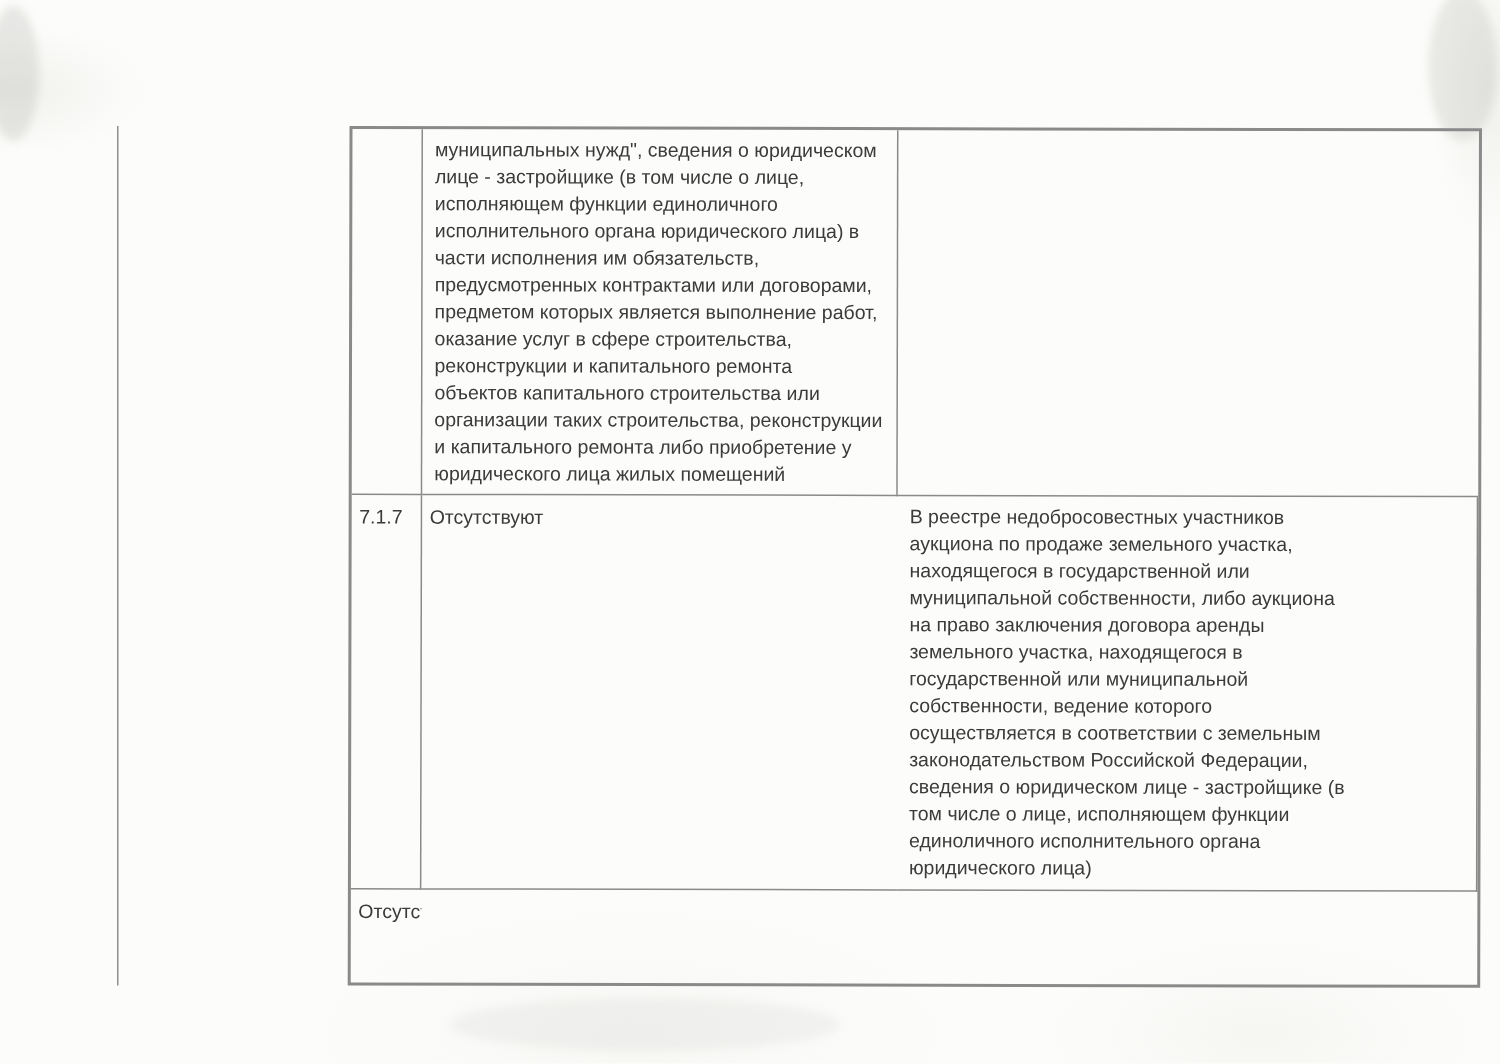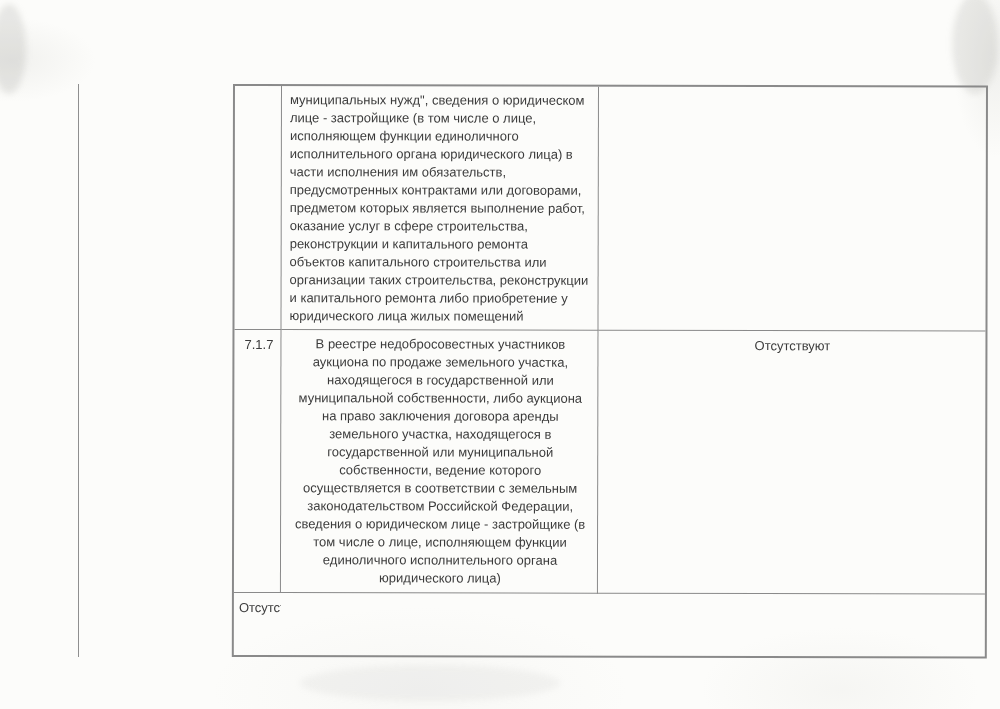--- a/index.html
+++ b/index.html
@@ -61,21 +61,21 @@
     box-sizing: border-box;
     color: #3b3b3b;
     font-size: 13px;
     line-height: 18px;
     overflow: hidden;
   }
   .cell.col-num    { border-right: 1px solid #8a8a8a; padding: 6px 2px 0 5px; }
   .cell.col-desc   { border-right: 1px solid #8a8a8a; padding: 5px 6px 0 8px; white-space: pre-line; }
   .cell.col-status { padding: 6px 4px 0 5px; }
   .cell.row-a { border-bottom: 1px solid #8a8a8a; }
-  .cell.row-b { border-bottom: 1px solid #8a8a8a; text-align: center; }
+  .cell.row-b { border-bottom: 1px solid #8a8a8a; }
 </style>
 </head>
 <body>
 
 <div class="page">
 
   <div class="margin-line"></div>
   <div class="noise n1"></div>
   <div class="noise n2"></div>
   <div class="noise n3"></div>
@@ -92,32 +92,32 @@
 предметом которых является выполнение работ,
 оказание услуг в сфере строительства,
 реконструкции и капитального ремонта
 объектов капитального строительства или
 организации таких строительства, реконструкции
 и капитального ремонта либо приобретение у
 юридического лица жилых помещений</div>
     <div class="cell col-status row-a"></div>
 
     <div class="cell col-num row-b">7.1.7</div>
+    <div class="cell col-status row-b">Отсутствуют</div>
     <div class="cell col-desc row-b">В реестре недобросовестных участников
 аукциона по продаже земельного участка,
 находящегося в государственной или
 муниципальной собственности, либо аукциона
 на право заключения договора аренды
 земельного участка, находящегося в
 государственной или муниципальной
 собственности, ведение которого
 осуществляется в соответствии с земельным
 законодательством Российской Федерации,
 сведения о юридическом лице - застройщике (в
 том числе о лице, исполняющем функции
 единоличного исполнительного органа
 юридического лица)</div>
-    <div class="cell col-status row-b">Отсутствуют</div>
 
     <div class="cell col-status row-c">Отсутствуют</div>
   </div>
 
 </div>
 
 </body></html>

